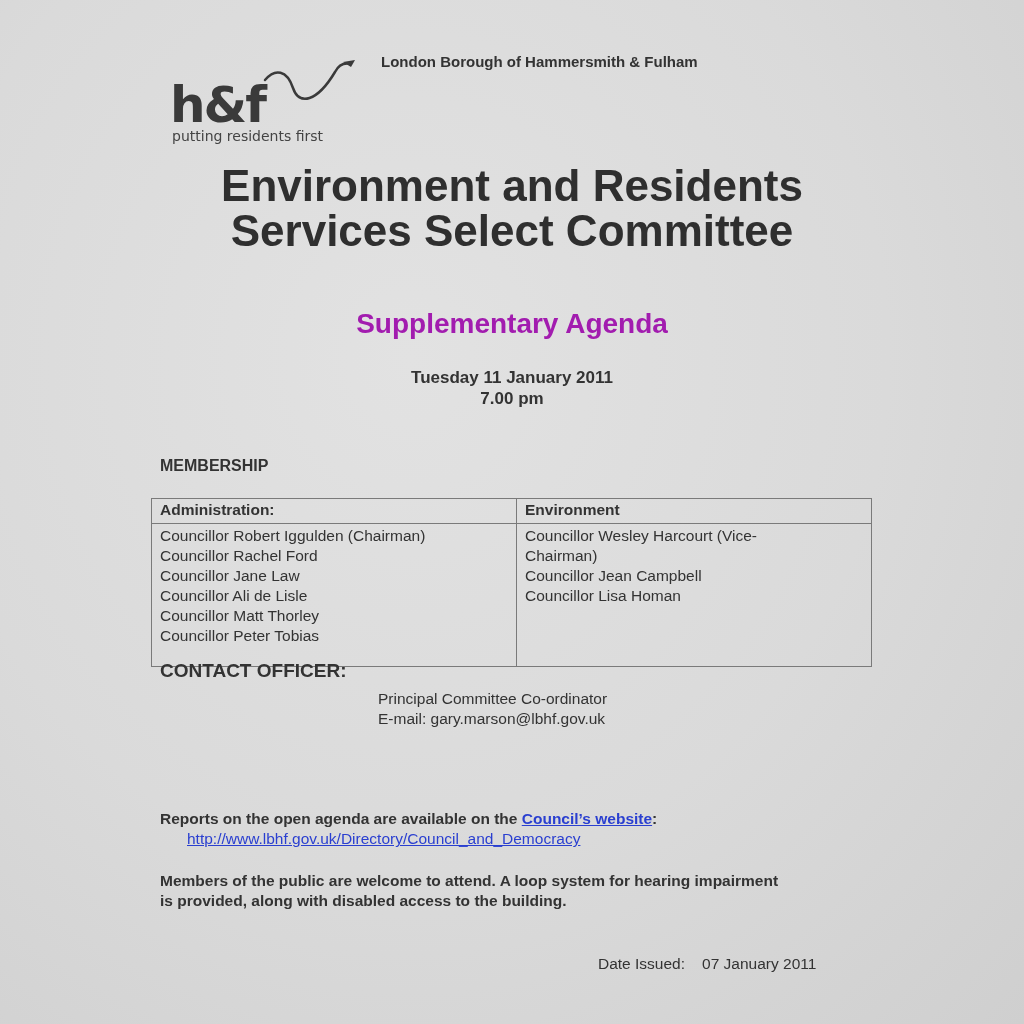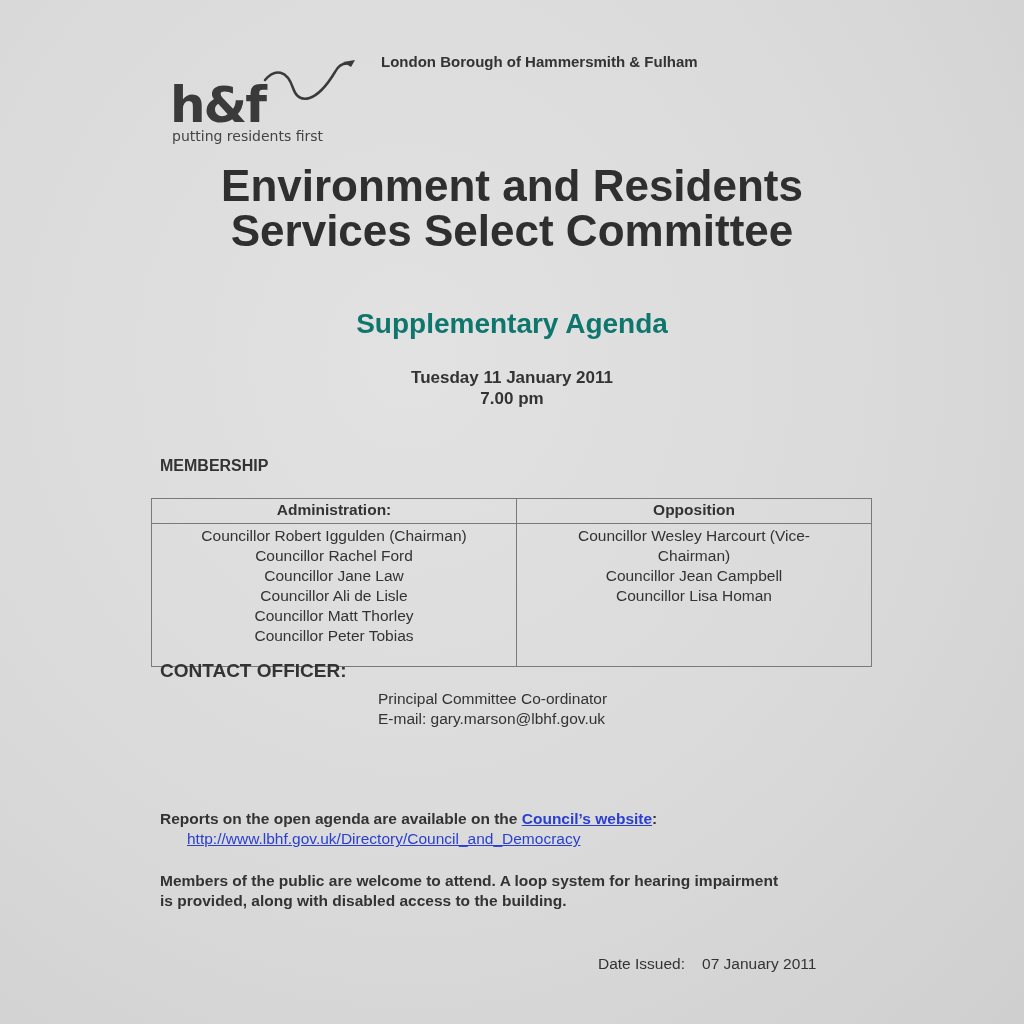--- a/index.html
+++ b/index.html
@@ -7,25 +7,25 @@
   .paper{position:absolute;inset:0;background:radial-gradient(ellipse at 40% 35%,#e2e2e2 0%,#dadada 55%,#cfcfcf 100%);}
   .abs{position:absolute;}
   .council{left:381px;top:53px;font-size:15px;font-weight:bold;color:#333;}
   .logo{left:170px;top:58px;width:200px;height:90px;}
   .logo-text{position:absolute;left:0;top:18px;font-size:50px;font-weight:bold;color:#3a3a3a;letter-spacing:-2px;font-family:"DejaVu Sans",sans-serif;}
   .logo-tag{position:absolute;left:2px;top:70px;font-size:14px;color:#444;font-family:"DejaVu Sans",sans-serif;}
   .logo svg{position:absolute;left:55px;top:0;}
   .title{left:0;width:1024px;text-align:center;font-weight:bold;font-size:44px;color:#2f2f2f;line-height:56px;}
   .t1{top:158px;}
   .t2{top:203px;}
-  .subtitle{left:0;width:1024px;top:308px;text-align:center;font-weight:bold;font-size:28px;color:#0f766e;}
+  .subtitle{left:0;width:1024px;top:308px;text-align:center;font-weight:bold;font-size:28px;color:#a21caf;}
   .meeting{left:0;width:1024px;top:367px;text-align:center;font-weight:bold;font-size:17px;color:#333;line-height:21px;}
   .membership{left:160px;top:457px;font-weight:bold;font-size:16px;color:#333;}
   table.members{position:absolute;left:151px;top:498px;width:721px;height:169px;border-collapse:collapse;font-size:15.5px;color:#333;}
-  table.members td,table.members th{border:1px solid #7a7a7a;vertical-align:top;text-align:center;padding:2px 8px;}
+  table.members td,table.members th{border:1px solid #7a7a7a;vertical-align:top;text-align:left;padding:2px 8px;}
   table.members th{height:20px;font-weight:bold;}
   table.members td{line-height:20px;}
   .col1{width:348px;}
   .contact-label{left:160px;top:660px;font-weight:bold;font-size:19px;color:#333;}
   .contact{left:378px;top:689px;font-size:15.5px;line-height:20.4px;color:#333;}
   .reports{left:160px;top:809px;font-size:15.5px;line-height:20.4px;font-weight:bold;color:#333;}
   .link{color:#2a3fd0;text-decoration:underline;}
   .url{font-weight:normal;margin-left:27px;}
   .public{left:160px;top:871px;font-size:15.5px;line-height:20.4px;font-weight:bold;color:#333;}
   .date{left:598px;top:955px;font-size:15.5px;color:#333;}
@@ -56,21 +56,21 @@
   <div>Tuesday 11 January 2011</div>
   <div>7.00 pm</div>
 </div>
 
 <div class="abs membership">MEMBERSHIP</div>
 
 <table class="members">
   <tbody>
       <tr>
     <th class="col1">Administration:</th>
-    <th>Opposition</th>
+    <th>Environment</th>
   </tr>
   <tr>
     <td class="col1">
       <div>Councillor Robert Iggulden (Chairman)</div>
       <div>Councillor Rachel Ford</div>
       <div>Councillor Jane Law</div>
       <div>Councillor Ali de Lisle</div>
       <div>Councillor Matt Thorley</div>
       <div>Councillor Peter Tobias</div>
     </td>

